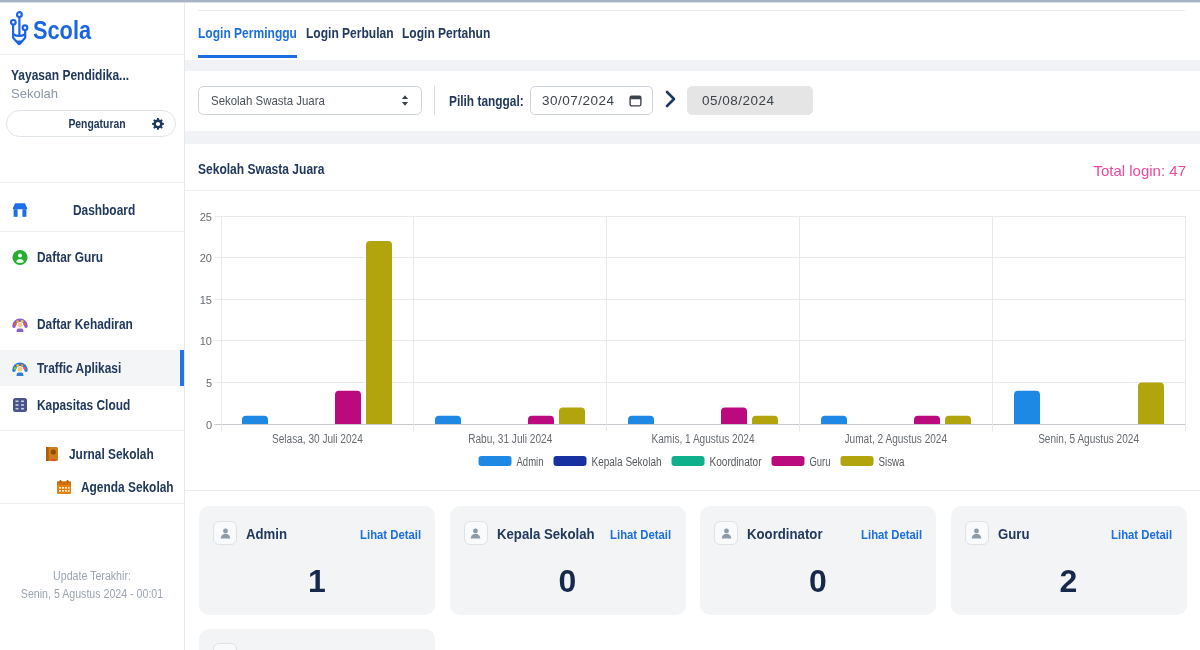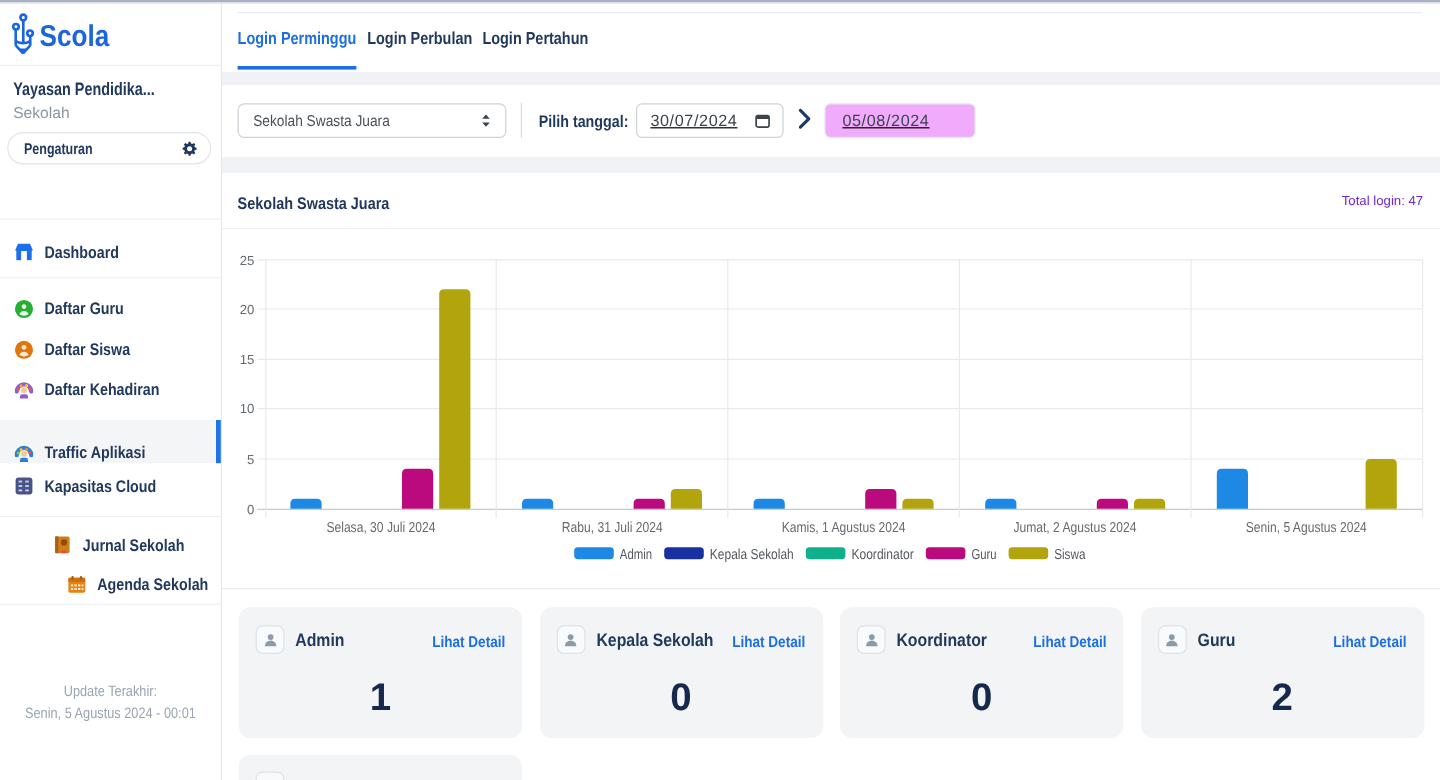--- a/index.html
+++ b/index.html
@@ -26,29 +26,29 @@
 #hairline { position:absolute; left:13px; top:10px; width:987px; height:1px; background:#e9ebef; }
 .tab { position:absolute; top:25px; font-size:14.5px; font-weight:bold; color:#21395c; transform:scaleX(0.83); transform-origin:left center; white-space:nowrap; }
 #tabline { position:absolute; left:13px; top:55px; width:99px; height:3px; background:#1d6fe0; }
 .graystrip { position:absolute; left:0; width:1015px; background:#f0f2f5; }
 
 #selbox { position:absolute; left:13px; top:86px; width:224px; height:29px; border:1px solid #ccd3db;
   border-radius:5.5px; background:#fff; display:flex; align-items:center; }
 #selbox .st { margin-left:12px; font-size:13px; color:#49525a; flex:1; transform:scaleX(0.88); transform-origin:left center; white-space:nowrap; }
 #vdiv { position:absolute; left:249px; top:86px; width:1px; height:29px; background:#d6dce2; }
 #lbl-tanggal { position:absolute; left:264px; top:93px; font-size:14px; font-weight:bold; color:#21395c; transform:scaleX(0.85); transform-origin:left center; }
-.datebox { position:absolute; top:86px; height:29px; border-radius:5px; display:flex; align-items:center;text-decoration:underline; }
+.datebox { position:absolute; top:86px; height:29px; border-radius:5px; display:flex; align-items:center; }
 #date1 { left:345px; width:123px; border:1px solid #ccd3db; background:#fff; }
 #date1 .dt { margin-left:11px; font-size:13.5px; color:#3c434b; letter-spacing:0.5px; flex:1; }
-#date2 { left:502px; width:126px; background:#f0abfc; border:1px solid #e3e7eb; }
+#date2 { left:502px; width:126px; background:#e5e5e5; border:1px solid #e3e7eb; }
 #date2 .dt { margin-left:14px; font-size:13.5px; color:#3c434b; letter-spacing:0.5px; }
 #chev { position:absolute; left:480px; top:90px; }
 
 #chart-title { position:absolute; left:13px; top:161px; font-size:14px; font-weight:bold; color:#21395c; transform:scaleX(0.86); transform-origin:left center; }
-#total-login { position:absolute; right:14px; top:162px; font-size:11px; color:#6d28d9; }
+#total-login { position:absolute; right:14px; top:162px; font-size:15px; color:#ec4899; }
 
 .scard { position:absolute; width:236px; height:109px; background:#f2f4f6; border-radius:10px; }
 .scard .ic { position:absolute; left:14px; top:15px; width:24px; height:24px; background:#f8fafb;
   border:1px solid #dde3e9; border-radius:6px; display:flex; align-items:center; justify-content:center; }
 .scard .ti { position:absolute; left:47px; top:19px; font-size:15px; font-weight:bold; color:#21395c; transform:scaleX(0.88); transform-origin:left center; white-space:nowrap; }
 .scard .ld { position:absolute; right:14px; top:21px; font-size:13px; font-weight:bold; color:#1d6fe0; transform:scaleX(0.87); transform-origin:right center; }
 .scard .num { position:absolute; left:0; top:57px; width:100%; text-align:center;
   font-size:32px; font-weight:bold; color:#16294d; }
 #botline { position:absolute; left:0; top:490px; width:1015px; height:1px; background:#e8ebee; }
 </style>
@@ -69,78 +69,68 @@
       <path d="M19.2 22.2 L19.2 30.2"></path>
       <path d="M7.1 26.2 Q13.2 29.6 19.2 26.2"></path>
       <path d="M7.1 29.8 L13.2 36.4 M19.2 29.8 L13.2 36.4" stroke-linejoin="round"></path>
     </g>
     <path d="M8.9 32.5 L17.6 32.5 L13.2 37.3 Z" fill="#1b66e0"></path>
   </svg>
   <div class="abs" style="left:33px; top:16px; font-size:25px; font-weight:bold; color:#1b66e0; transform:scaleX(0.87); transform-origin:left top;">Scola</div>
   <div class="sdiv" style="top:54px;"></div>
   <div class="abs navy" style="left:11px; top:66px; font-size:15px; font-weight:bold; transform:scaleX(0.8); transform-origin:left center; white-space:nowrap;">Yayasan Pendidika...</div>
   <div class="abs" style="left:11px; top:86px; font-size:13px; color:#8a96a6;">Sekolah</div>
-  <div class="pill" style="top:110px;">
+  <div class="pill" style="top:110px;text-align:right;">
     <div class="pt">Pengaturan</div>
     <svg class="pi" width="12" height="12" viewBox="0 0 16 16">
         <path fill="#21395c" d="M8 0l1.1 0 .4 2 1.6.7 1.7-1.2 1.6 1.6-1.2 1.7.7 1.6 2 .4 0 2.2-2 .4-.7 1.6 1.2 1.7-1.6 1.6-1.7-1.2-1.6.7-.4 2-2.2 0-.4-2-1.6-.7-1.7 1.2-1.6-1.6 1.2-1.7-.7-1.6-2-.4 0-2.2 2-.4 .7-1.6-1.2-1.7 1.6-1.6 1.7 1.2 1.6-.7 .4-2z M8 5.2a2.8 2.8 0 100 5.6 2.8 2.8 0 000-5.6z" fill-rule="evenodd"></path>
       </svg>
   </div>
   <div class="sdiv" style="top:182px;"></div>
 
-  <div class="menu-item" style="top:193px;">
+  <div class="menu-item" style="top:193px;gap:36px;">
     <div class="mi">
         <svg width="16" height="16" viewBox="0 0 16 16">
           <path fill="#1c6fe8" d="M3 1.2 H13 L15.2 6.2 a1 1 0 01-1 1 H1.8 a1 1 0 01-1-1 Z"></path>
           <rect x="1.6" y="7.2" width="4" height="7.6" fill="#1c6fe8"></rect>
           <rect x="10.4" y="7.2" width="4" height="7.6" fill="#1c6fe8"></rect>
         </svg>
       </div>
     <div class="ml">Dashboard</div>
   </div>
   <div class="sdiv" style="top:231px;"></div>
 
   <div class="menu-item" style="top:240px;text-align:right;">
     <div class="mi">
         <svg width="17" height="17" viewBox="0 0 17 17">
           <circle cx="8.5" cy="8.5" r="8" fill="#27ae33"></circle>
           <circle cx="8.5" cy="6.3" r="2.1" fill="#e8f8e8"></circle>
           <path d="M4.4 13.2 a4.3 4.3 0 018.2 0 a8 8 0 01-8.2 0z" fill="#e8f8e8"></path>
         </svg>
       </div>
     <div class="ml">Daftar Guru</div>
-  </div>
-  <div class="menu-item" style="top:274px;">
-    <div class="mi">
-        <svg width="17" height="17" viewBox="0 0 17 17">
-          <circle cx="8.5" cy="8.5" r="8" fill="#e0760e"></circle>
-          <circle cx="8.5" cy="6.3" r="2.1" fill="#fbe9d8"></circle>
-          <path d="M4.4 13.2 a4.3 4.3 0 018.2 0 a8 8 0 01-8.2 0z" fill="#fbe9d8"></path>
-        </svg>
-      </div>
-    <div class="ml">Daftar Siswa</div>
   </div>
   <div class="menu-item" style="top:307px;">
     <div class="mi">
         <svg width="18" height="17" viewBox="0 0 18 17">
       <path d="M2.2 10.5 a6.8 6.8 0 0113.6 0" fill="none" stroke="#8a5fd0" stroke-width="4" stroke-linecap="round"></path>
       <circle cx="3.6" cy="8.4" r="1.5" fill="#ef5350"></circle>
           <circle cx="6.3" cy="5.2" r="1.5" fill="#ffa726"></circle>
       <circle cx="11.4" cy="5.0" r="1.5" fill="#ffca28"></circle>
           <circle cx="14.4" cy="8.2" r="1.5" fill="#ef5350"></circle>
       <circle cx="9" cy="9.3" r="2.7" fill="#f0c992"></circle>
       <path d="M5.2 17 L5.2 15.2 a2.2 2.2 0 012.2-2.2 h3.2 a2.2 2.2 0 012.2 2.2 L12.8 17 Z" fill="#8a5fd0"></path>
     </svg>
       </div>
     <div class="ml">Daftar Kehadiran</div>
   </div>
 
   <div class="abs" style="left:0; top:350px; width:180px; height:36px; background:#f4f5f7;"></div>
   <div class="abs" style="left:180px; top:350px; width:4px; height:36px; background:#2272e8;"></div>
-  <div class="menu-item" style="top:351px;align-items:flex-end;">
+  <div class="menu-item" style="top:351px;">
     <div class="mi">
         <svg width="18" height="17" viewBox="0 0 18 17">
       <path d="M2.2 10.5 a6.8 6.8 0 0113.6 0" fill="none" stroke="#2d7dd2" stroke-width="4" stroke-linecap="round"></path>
       <circle cx="3.6" cy="8.4" r="1.5" fill="#7ed321"></circle>
           <circle cx="6.3" cy="5.2" r="1.5" fill="#ffc107"></circle>
       <circle cx="11.4" cy="5.0" r="1.5" fill="#f08a24"></circle>
           <circle cx="14.4" cy="8.2" r="1.5" fill="#ef5350"></circle>
       <circle cx="9" cy="9.3" r="2.7" fill="#f0c992"></circle>
       <path d="M5.2 17 L5.2 15.2 a2.2 2.2 0 012.2-2.2 h3.2 a2.2 2.2 0 012.2 2.2 L12.8 17 Z" fill="#2d7dd2"></path>
     </svg>

